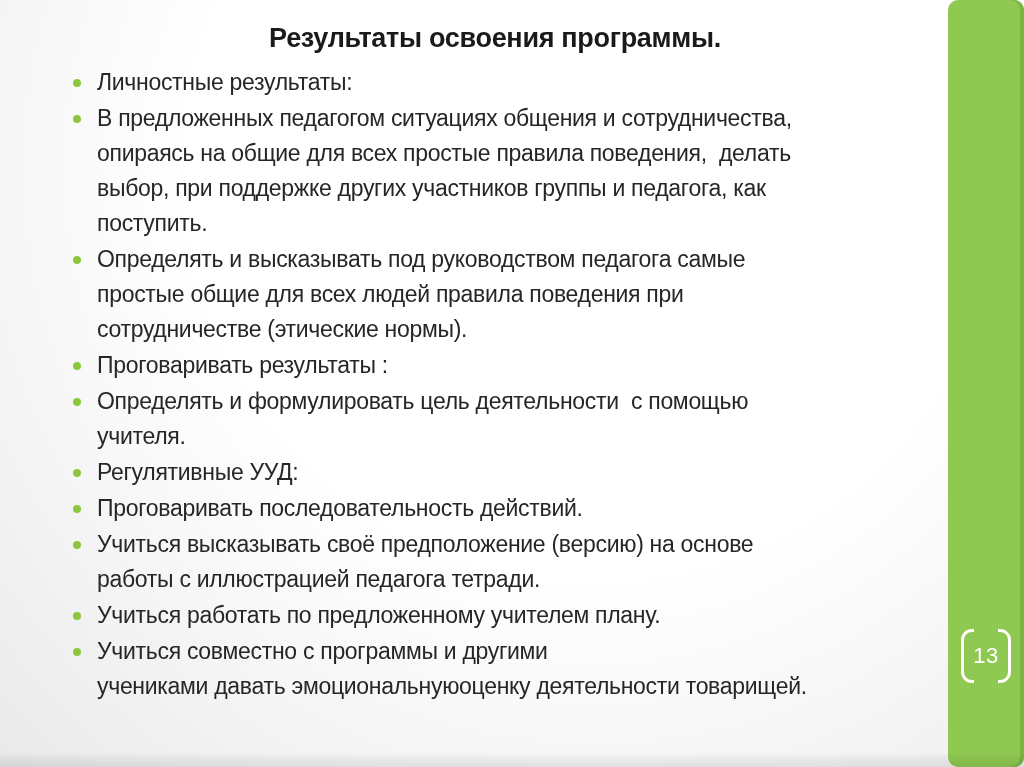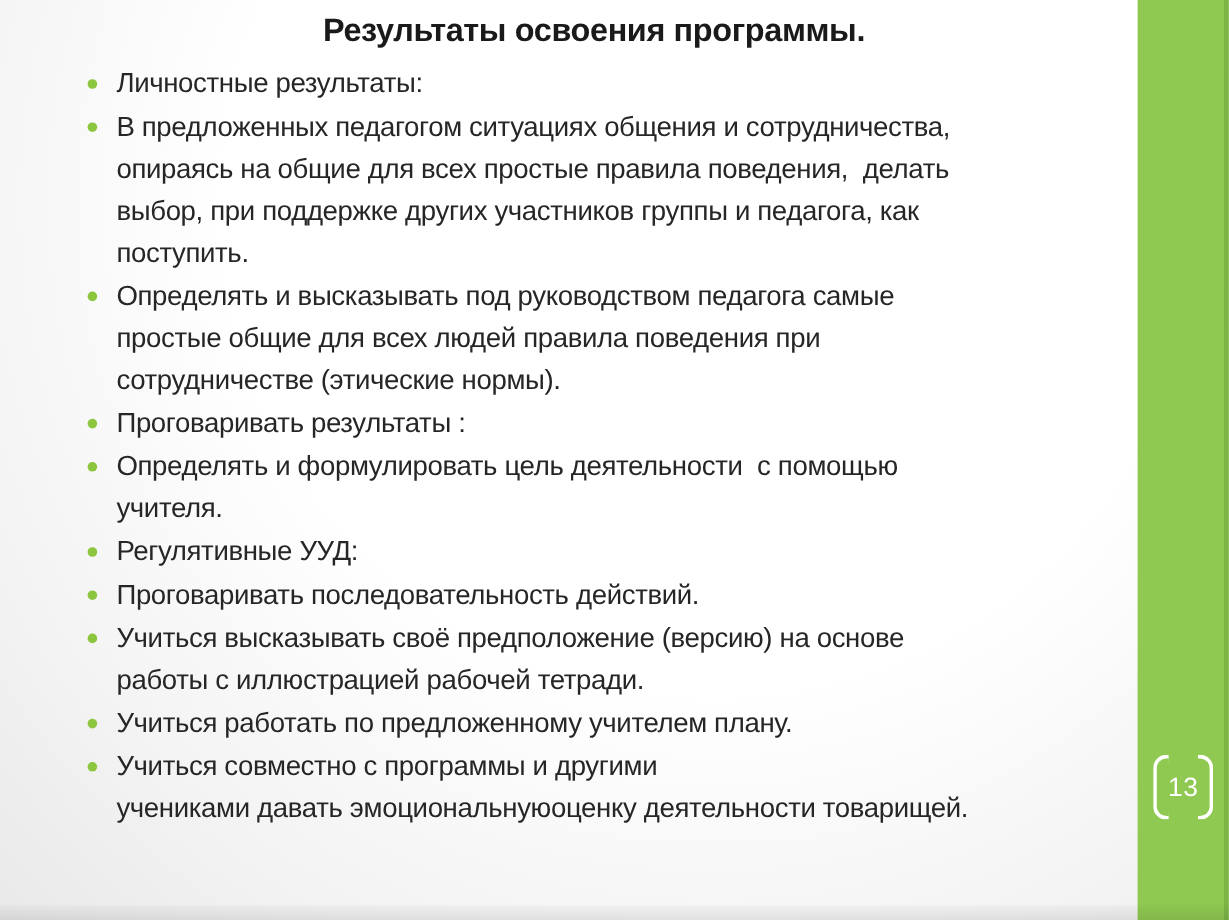--- a/index.html
+++ b/index.html
@@ -29,20 +29,21 @@
     pointer-events: none;
   }
   .green-stripe {
     position: absolute;
     top: 0;
     right: 0;
     bottom: 0;
     width: 76px;
     background: var(--accent-green, #8FC951);
     box-shadow: inset -4px 0 0 var(--accent-green-edge, #7CB544);
+    border-radius: 10px;
   }
   .page-badge {
     position: absolute;
     left: 50%;
     bottom: 84px;
     transform: translateX(-50%);
     width: 50px;
     height: 54px;
     display: flex;
     align-items: center;
@@ -71,21 +72,21 @@
     font-size: 22px;
     line-height: 1;
     letter-spacing: 0.5px;
   }
   .content {
     position: absolute;
     top: 0;
     left: 0;
     width: 948px;
     box-sizing: border-box;
-    padding: 8px 18px 0 60px;
+    padding: 21px 18px 0 60px;
   }
   .slide-title {
     text-align: center;
     font-weight: bold;
     font-size: 27px;
     line-height: 34px;
     color: var(--title-color, #1a1a1a);
     letter-spacing: -0.3px;
     margin: 0 0 10px 0;
   }
@@ -133,21 +134,21 @@
 поступить.</span></li>
         <li><span class="bullet-dot"></span><span>Определять и высказывать под руководством педагога самые
 простые общие для всех людей правила поведения при
 сотрудничестве (этические нормы).</span></li>
         <li class="bold"><span class="bullet-dot"></span><span>Проговаривать результаты :</span></li>
         <li><span class="bullet-dot"></span><span>Определять и формулировать цель деятельности  с помощью
 учителя.</span></li>
         <li><span class="bullet-dot"></span><span>Регулятивные УУД:</span></li>
         <li><span class="bullet-dot"></span><span>Проговаривать последовательность действий.</span></li>
         <li><span class="bullet-dot"></span><span>Учиться высказывать своё предположение (версию) на основе
-работы с иллюстрацией рабочей тетради.</span></li>
+работы с иллюстрацией педагога тетради.</span></li>
         <li><span class="bullet-dot"></span><span>Учиться работать по предложенному учителем плану.</span></li>
         <li><span class="bullet-dot"></span><span>Учиться совместно с программы и другими
 учениками давать эмоциональнуюоценку деятельности товарищей.</span></li>
       </ul>
   </div>
 
   <div class="green-stripe">
     <div class="page-badge">
       <span class="bracket bracket-left"></span>
       <span class="page-number">13</span>

